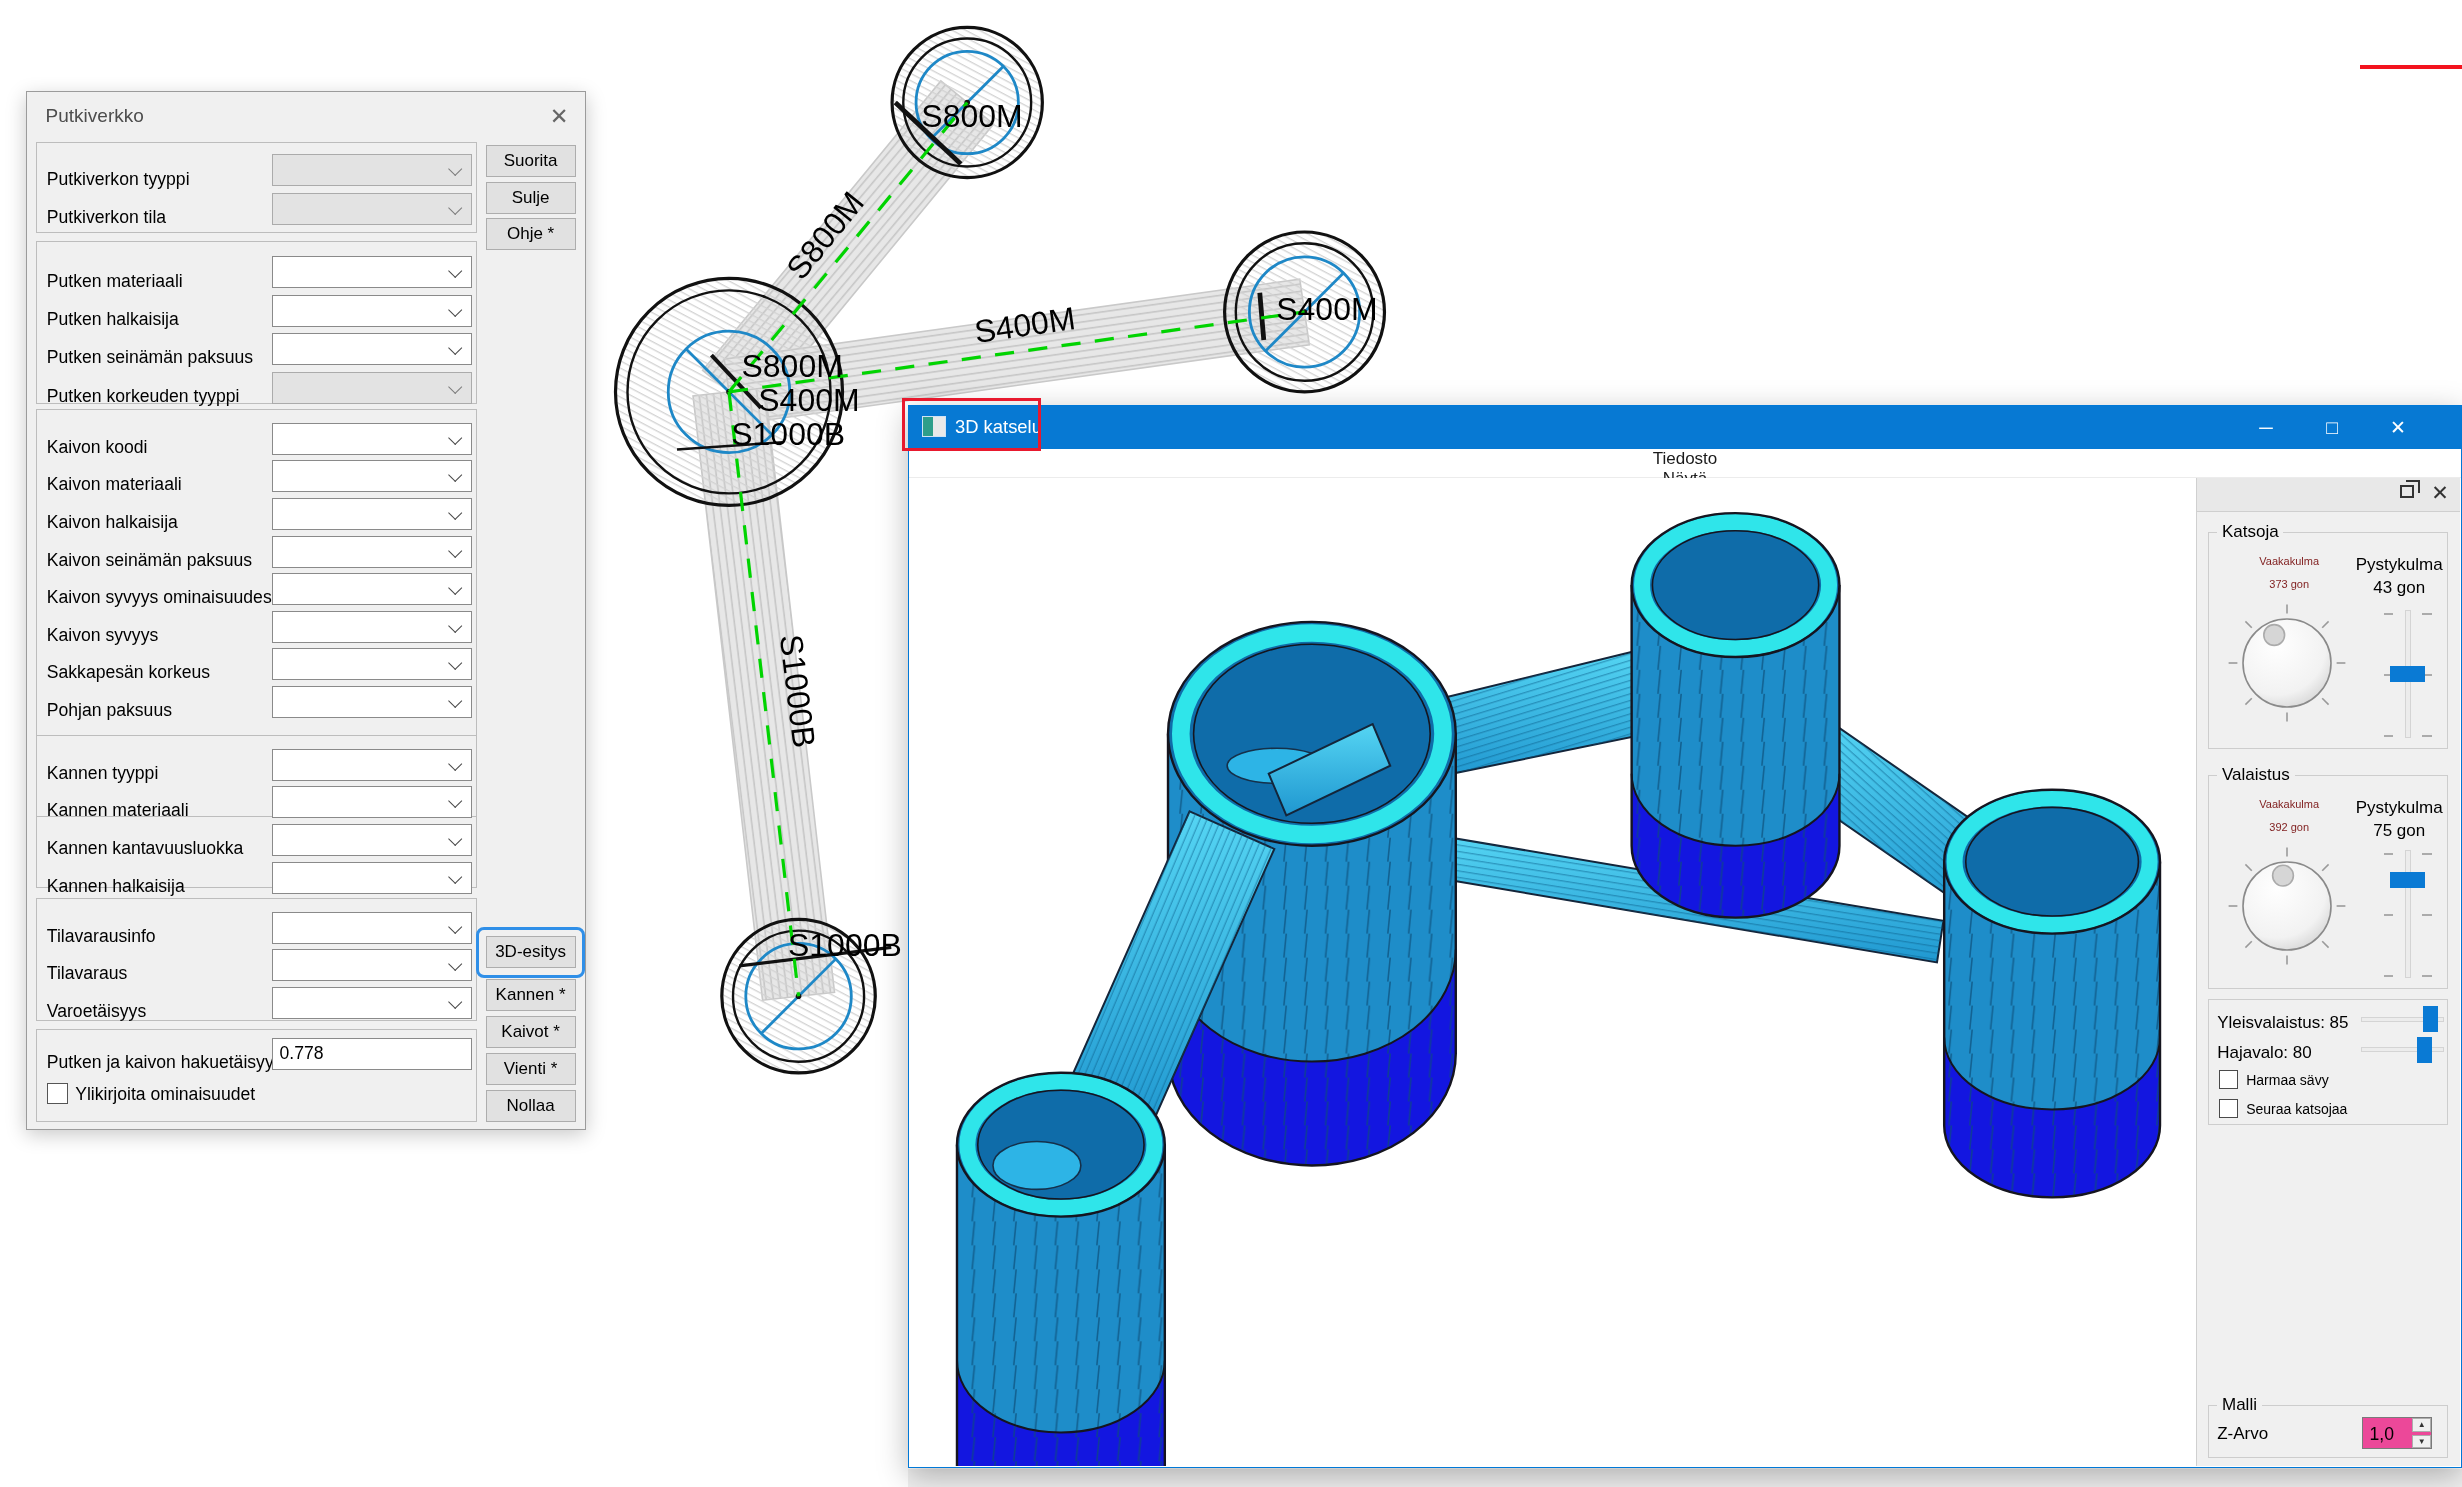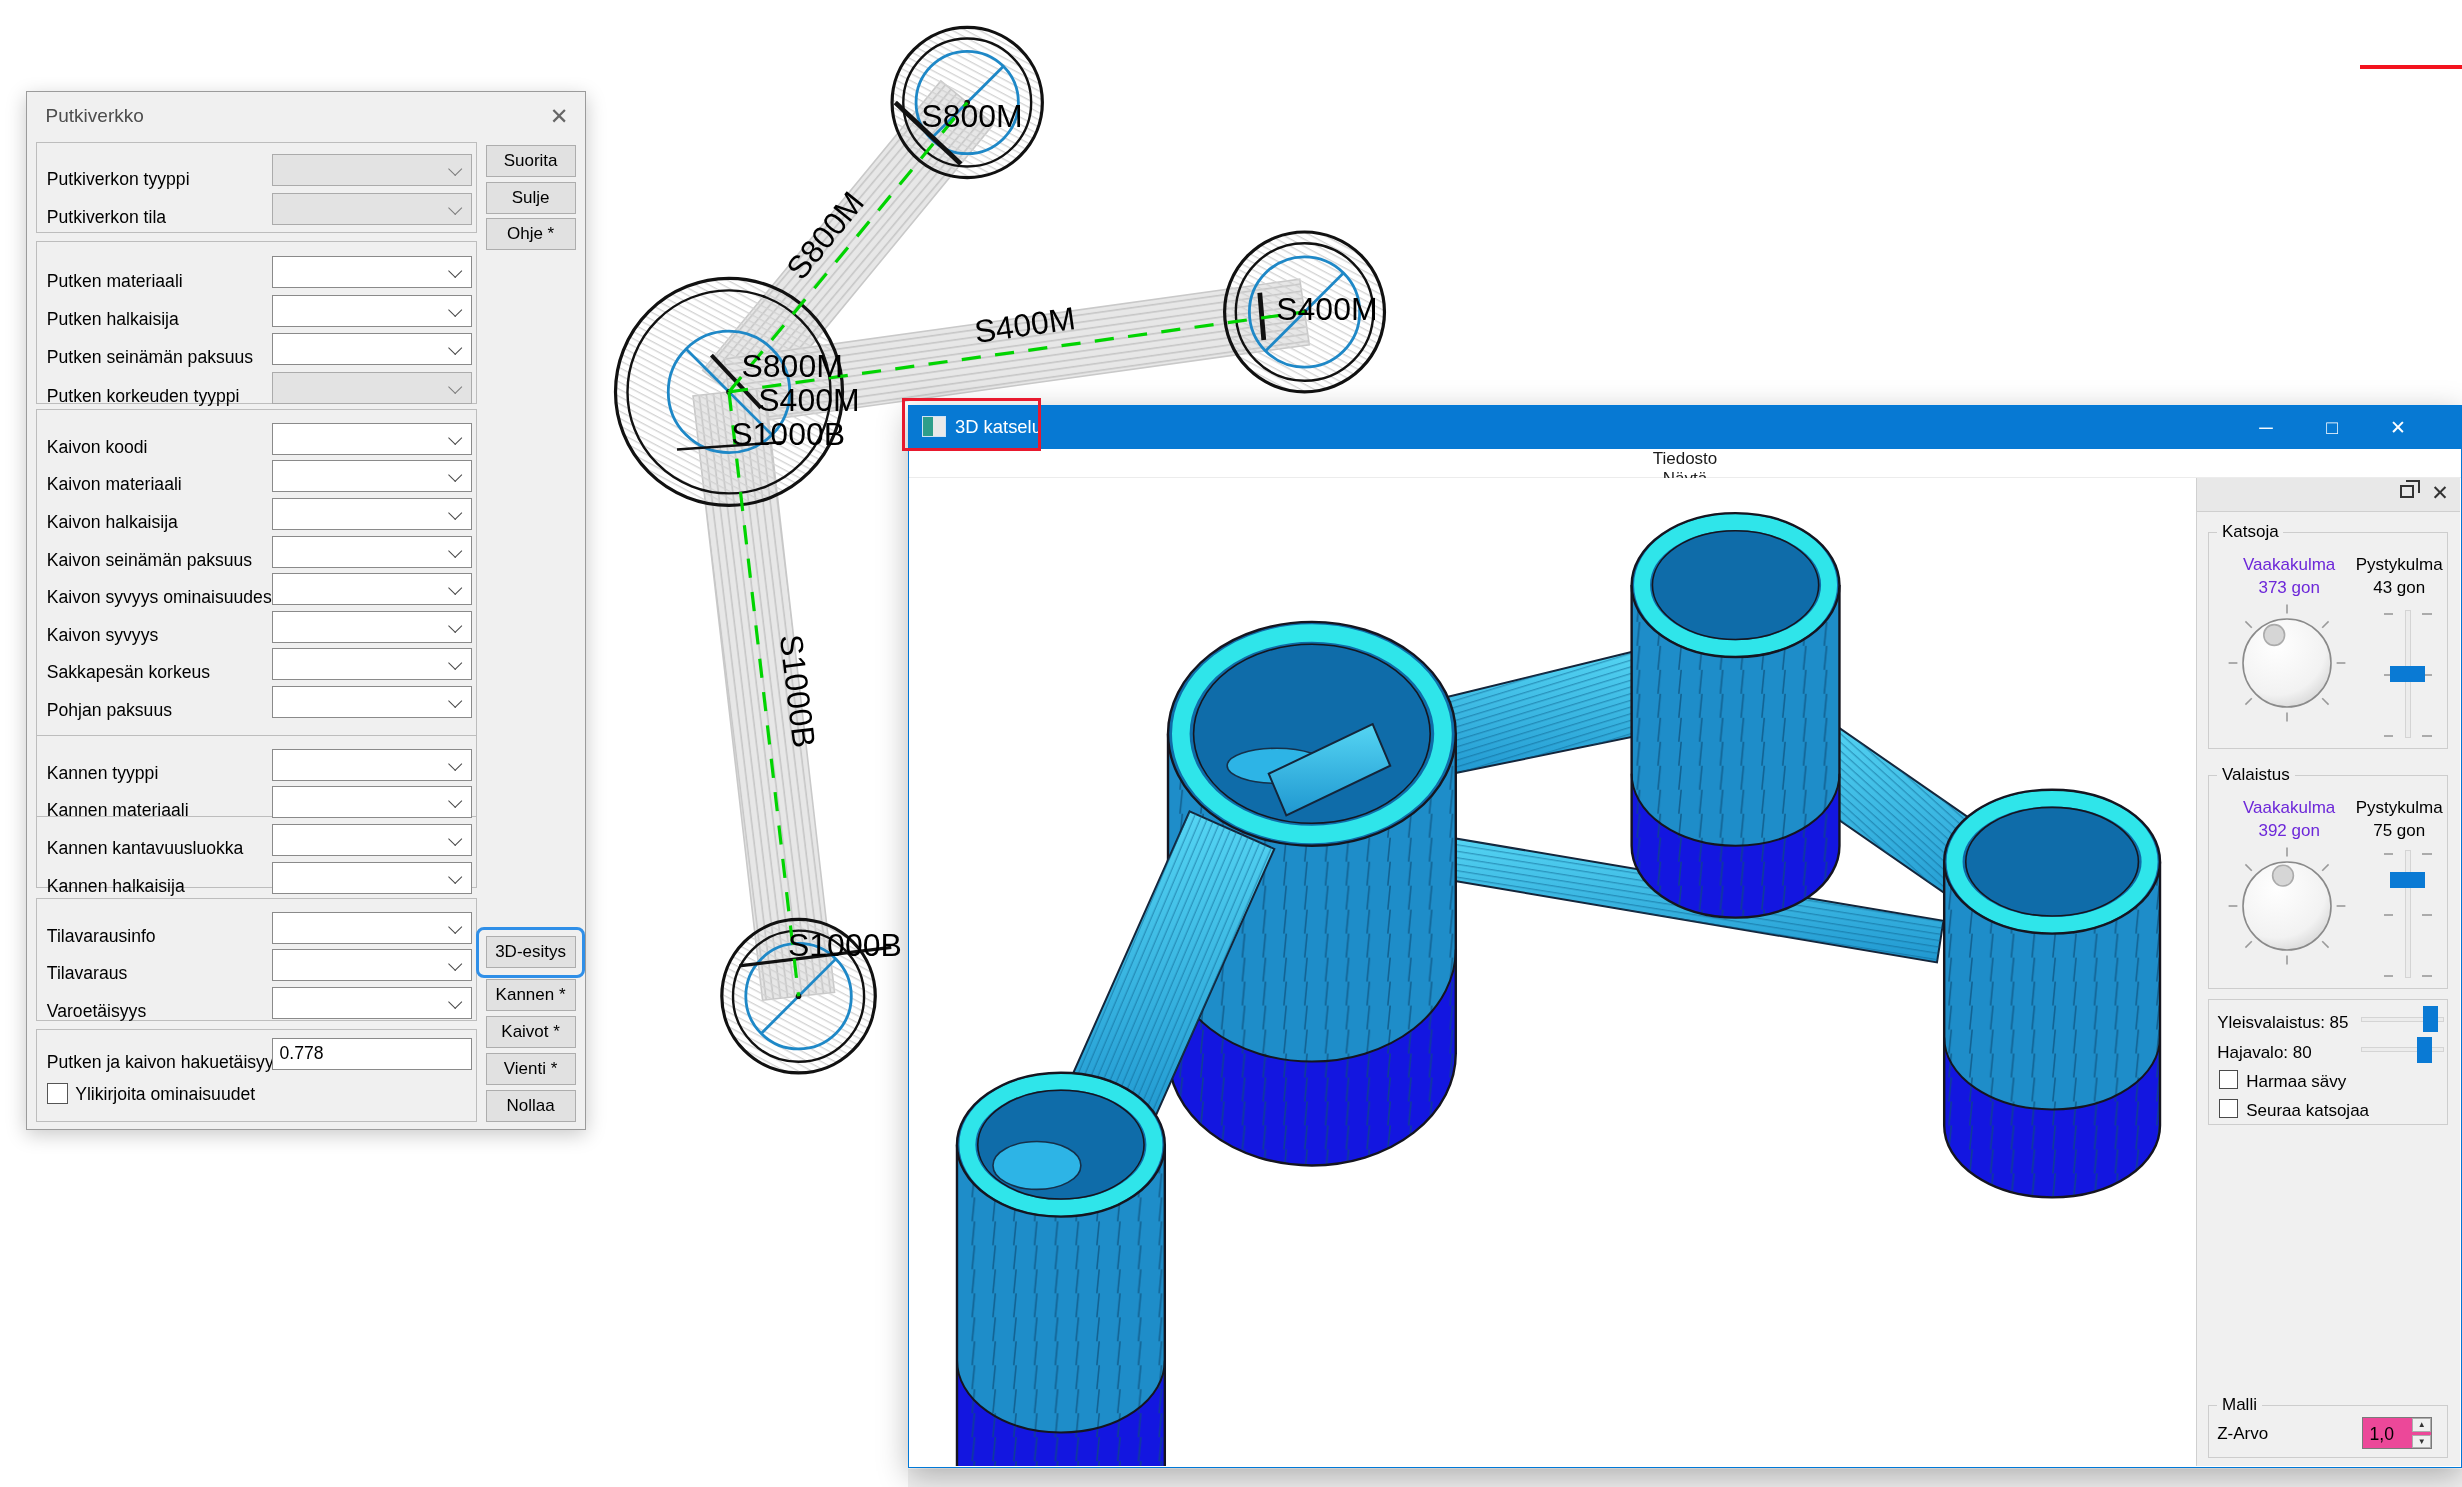--- a/index.html
+++ b/index.html
@@ -60,34 +60,34 @@
   #dock-head { position:absolute; left:0; top:0; right:0; height:34px; background:#e8e8e8;
                border-bottom:1.6px solid #cfcfcf; }
   #dock-float { position:absolute; right:46px; top:7.2px; width:14.4px; height:12.8px;
                 border:2.4px solid #333; background:#e8e8e8; }
   #dock-float::before { content:""; position:absolute; left:4px; top:-7.2px; width:12.8px; height:11.2px;
                 border:2.4px solid #333; border-bottom:none; border-left:none; }
   #dock-close { position:absolute; right:11.2px; top:3.2px; font-size:21px; color:#333; }
   .dgroup { position:absolute; left:11.2px; width:240px; border:1.6px solid #cdcdcd; background:#f0f0f0; }
   .dgtitle{ position:absolute; left:8px; top:-11.2px; background:#f0f0f0; padding:0 4.8px;
             font-size:17px; color:#000; }
-  .dk-lab { position:absolute; font-size:17px; color:#6d28d9; text-align:center; width:160px; }
+  .dk-lab { position:absolute; font-size:11px; color:#7f1d1d; text-align:center; width:160px; }
   .dk-lab2{ position:absolute; font-size:17px; color:#000; text-align:center; width:104px; left:138px; }
   .knob-wrap { position:absolute; left:17.6px; top:70px; width:120px; height:120px; }
   .vslider { position:absolute; }
   .vgroove { position:absolute; left:14.4px; top:0; width:6.4px; height:128px; background:#ececec;
              border:0.8px solid #d4d4d4; }
   .vhandle { position:absolute; left:0; width:35px; height:16px; background:#0a7ad4; }
   .vtick { position:absolute; width:9.6px; height:1.6px; background:#ababab; }
   .hslider { position:absolute; height:25.6px; }
   .hgroove { position:absolute; left:0; top:10.4px; width:83px; height:4.8px; background:#ececec;
              border:0.8px solid #d4d4d4; }
   .hhandle { position:absolute; top:0; width:14.4px; height:25.6px; background:#0a7ad4; }
   .dchk { position:absolute; width:19px; height:19px; background:#fff; border:1.6px solid #4a4a4a; }
-  .dchklab { position:absolute; font-size:17px; color:#000; white-space:nowrap; }
+  .dchklab { position:absolute; font-size:14px; color:#000; white-space:nowrap; }
   .dlab { position:absolute; font-size:17px; color:#000; white-space:nowrap; }
   #spin { position:absolute; left:153px; top:11.2px; width:70px; height:32px; background:#ec4899;
           border:1.6px solid #7a7a7a; }
   #spin-val { position:absolute; left:6.4px; top:5.6px; font-size:17.6px; color:#000; }
   .spin-btn { position:absolute; right:0; width:19px; height:13.6px; background:#f0f0f0;
               border:0.8px solid #adadad; font-size:8px; color:#333; display:flex;
               align-items:center; justify-content:center; }
   #strip-below { position:absolute; left:908px; top:1469px; width:1554px; height:18.4px;
                  background:#f0f0f0; z-index:3; }
 

